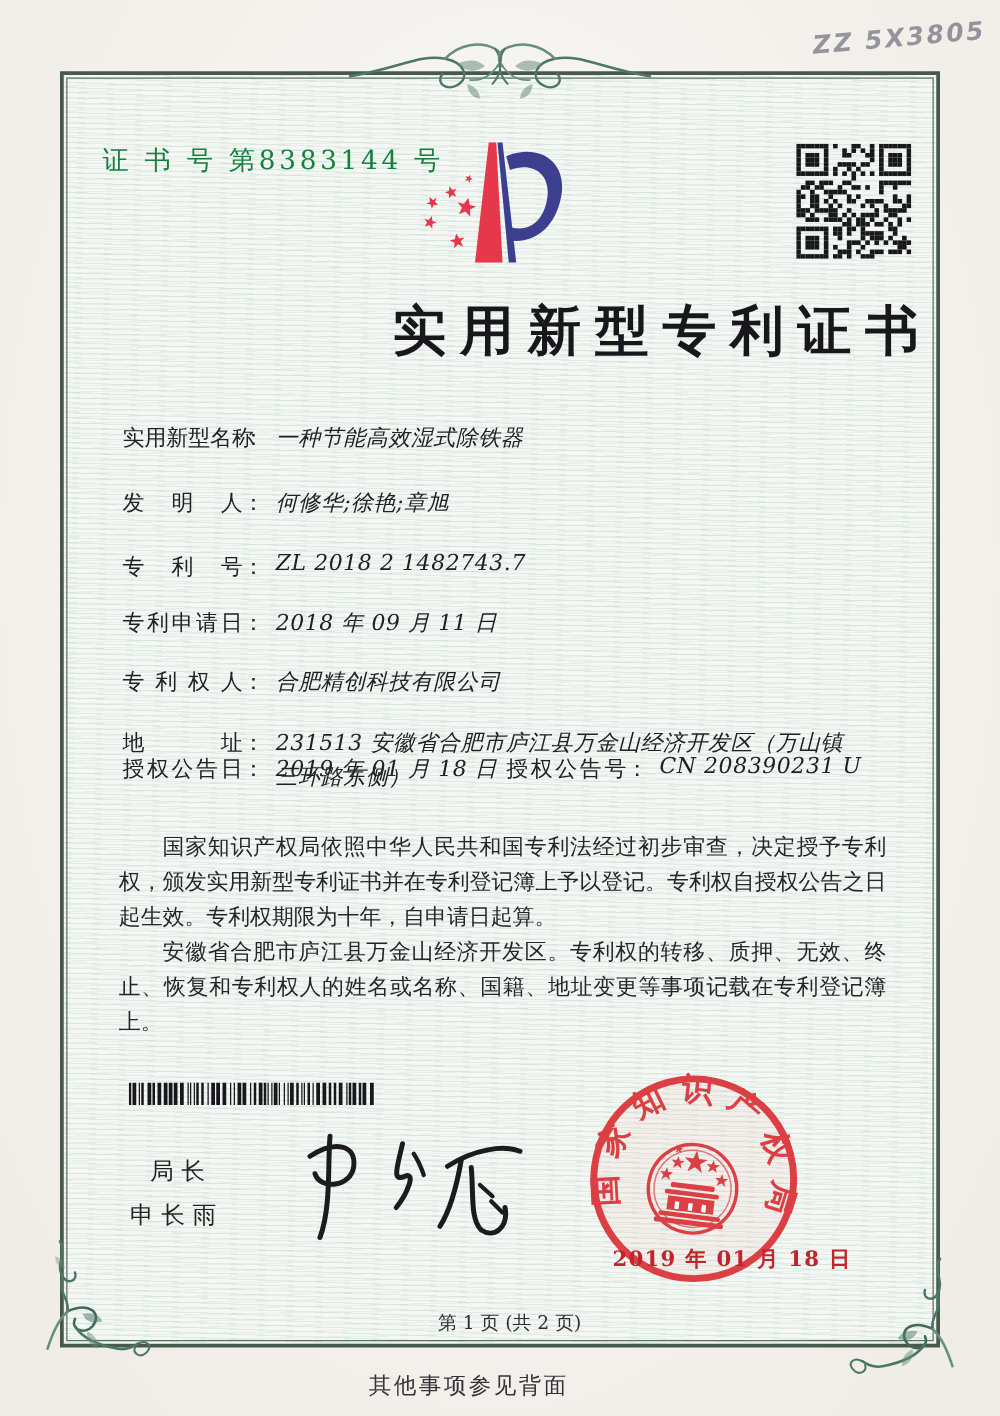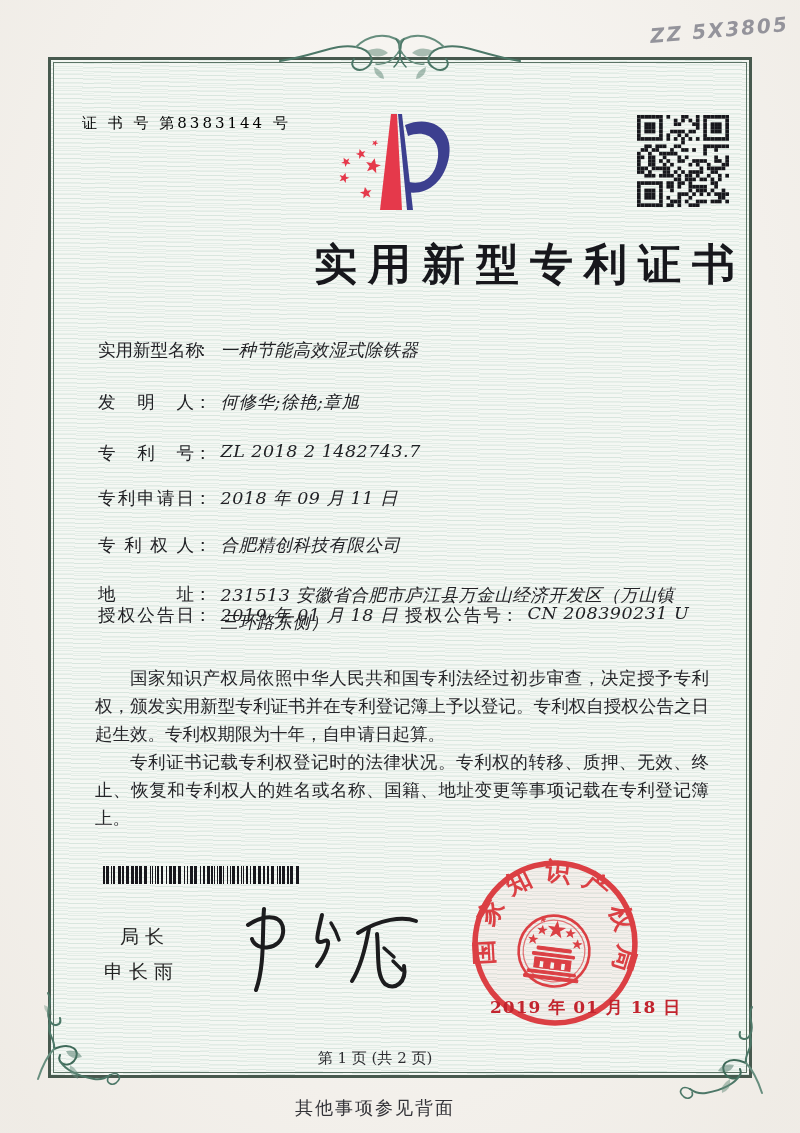--- a/index.html
+++ b/index.html
@@ -23,21 +23,21 @@
   }
   .frame::after{
     content:"";position:absolute;inset:2px;border:1px solid #5b7365;pointer-events:none;
   }
   
   .handwritten{
     left:650px;top:18px;font-family:"DejaVu Sans",sans-serif;
     font-style:italic;font-size:20px;letter-spacing:2px;color:#84848e;
     transform:rotate(-5deg);font-weight:bold;opacity:.85;
   }
-  .cert-no{left:82px;top:114px;font-size:15px;letter-spacing:3px;color:#000000;}
+  .cert-no{left:82px;top:114px;font-size:21px;letter-spacing:3px;color:#15803d;}
   .title{
     left:48px;top:236px;width:698px;text-align:right;
     font-size:43px;font-weight:bold;letter-spacing:11px;color:#17171c;
   }
   .field-row{left:98px;font-size:17.5px;color:#212125;white-space:nowrap;}
   .flabel{
     display:inline-block;width:96px;vertical-align:top;
     text-align:justify;text-align-last:justify;
   }
   .fcolon{display:inline-block;vertical-align:top;}
@@ -48,21 +48,21 @@
     left:95px;top:664px;width:614px;font-size:17.5px;line-height:28px;
     color:#26262a;text-align:justify;
   }
   .paras p{margin:0;text-indent:2em;}
   .officer-title{left:120px;top:924px;font-size:19px;letter-spacing:6px;color:#222;font-family:"DejaVu Sans",sans-serif;}
   .officer-name{left:104px;top:959px;font-size:19px;letter-spacing:6px;color:#222;font-family:"DejaVu Sans",sans-serif;}
   .seal-date{
     left:490px;top:996px;font-size:17px;letter-spacing:1px;
     color:#c2242e;font-weight:bold;z-index:6;
   }
-  .page-no{left:285px;top:1049px;width:180px;text-align:center;font-size:15px;color:#2d2d31;}
+  .page-no{left:285px;top:1049px;width:180px;text-align:right;font-size:15px;color:#2d2d31;}
   .back-note{left:295px;top:1096px;font-size:18px;letter-spacing:2px;color:#333338;}
   svg{display:block;}
 </style>
 </head>
 <body>
 
 <div class="abs handwritten">ZZ 5X3805</div>
 
 <div class="frame"></div>
 
@@ -447,21 +447,21 @@
 <div class="abs field-row" style="top:582px;">
   <span class="flabel">地址</span><span class="fcolon">：</span><span class="fvalue wrap">231513 安徽省合肥市庐江县万金山经济开发区（万山镇三环路东侧）</span>
 </div>
 <div class="abs field-row" style="top:603px;">
   <span class="grant-pair"><span class="flabel">授权公告日</span><span class="fcolon">：</span><span class="fvalue">2019 年 01 月 18 日</span></span>
   <span class="grant-pair" style="position:absolute;left:307px;"><span class="flabel">授权公告号</span><span class="fcolon">：</span><span class="fvalue">CN 208390231 U</span></span>
 </div>
 
 <div class="abs paras">
   <p>国家知识产权局依照中华人民共和国专利法经过初步审查，决定授予专利权，颁发实用新型专利证书并在专利登记簿上予以登记。专利权自授权公告之日起生效。专利权期限为十年，自申请日起算。</p>
-  <p>专利证书记载专利权登记时的法律状况。专利权的转移、质押、无效、终止、恢复和专利权人的姓名或名称、国籍、地址变更等事项记载在专利登记簿上。</p>
+  <p>安徽省合肥市庐江县万金山经济开发区。专利权的转移、质押、无效、终止、恢复和专利权人的姓名或名称、国籍、地址变更等事项记载在专利登记簿上。</p>
 </div>
 
 <svg class="abs" style="left:103px;top:866px;" width="202" height="18" viewBox="0 0 202 18" id="barcode-svg">
     <rect x="0" y="0" width="2" height="18" fill="#17171c"></rect>
     <rect x="3" y="0" width="3" height="18" fill="#17171c"></rect>
     <rect x="8" y="0" width="1" height="18" fill="#17171c"></rect>
     <rect x="10" y="0" width="2" height="18" fill="#17171c"></rect>
     <rect x="15" y="0" width="3" height="18" fill="#17171c"></rect>
     <rect x="19" y="0" width="2" height="18" fill="#17171c"></rect>
     <rect x="23" y="0" width="3" height="18" fill="#17171c"></rect>

